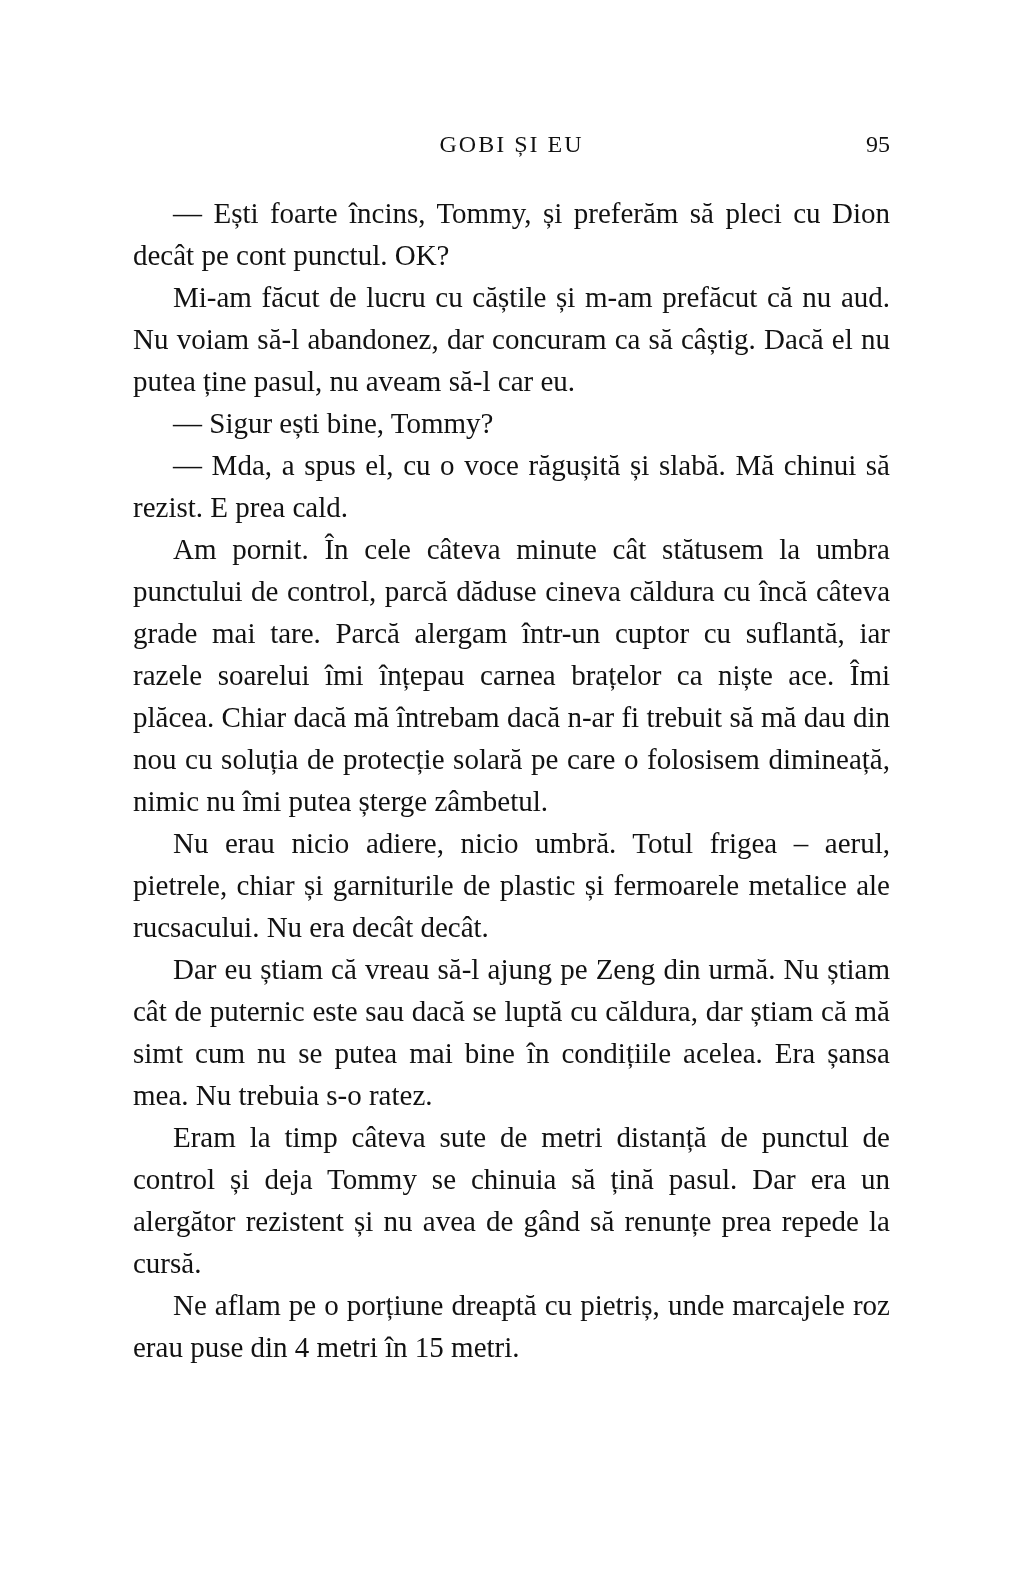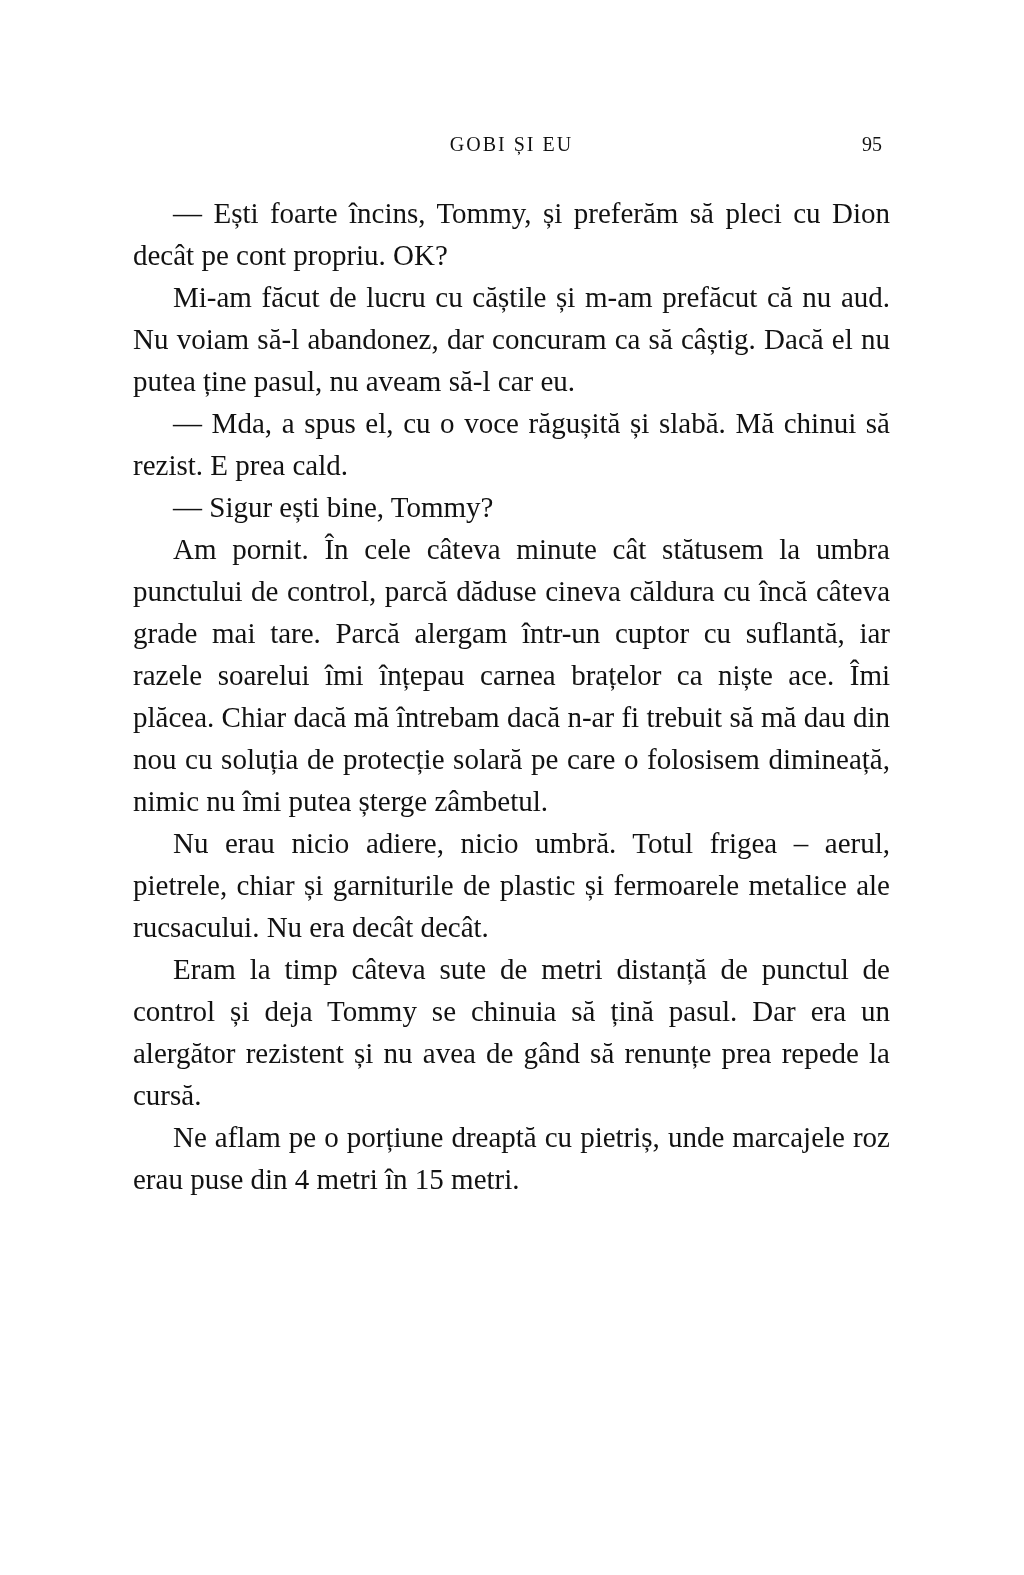--- a/index.html
+++ b/index.html
@@ -20,33 +20,33 @@
     color: var(--text-color);
     font-family: "Liberation Serif", "DejaVu Serif", serif;
     overflow: hidden;
   }
   .running-head {
     position: absolute;
     top: 129px;
     left: 133px;
     width: 757px;
     height: 30px;
-    font-size: 20px;
+    font-size: 24px;
     line-height: 30px;
   }
   .running-title {
     position: absolute;
     left: 0;
     right: 0;
     text-align: center;
     letter-spacing: 2px;
   }
   .page-number {
     position: absolute;
-    right: 8px;
+    right: 0;
     top: 0;
     letter-spacing: 0;
     margin-left: 12px;
   }
   .body-text {
     position: absolute;
     top: 192px;
     left: 133px;
     width: 757px;
     font-size: 29px;
@@ -63,22 +63,23 @@
 <body>
 
 <div class="page">
   <header class="running-head">
     <span class="running-title">GOBI ȘI EU</span>
     <span class="page-number">95</span>
   </header>
 
   <main class="body-text">
 
-  <p>— Ești foarte încins, Tommy, și preferăm să pleci cu Dion decât pe cont propriu. OK?</p>
+  <p>— Ești foarte încins, Tommy, și preferăm să pleci cu Dion decât pe cont punctul. OK?</p>
       <p>Mi-am făcut de lucru cu căștile și m-am prefăcut că nu aud. Nu voiam să-l abandonez, dar concuram ca să câștig. Dacă el nu putea ține pasul, nu aveam să-l car eu.</p>
+      <p>— Sigur ești bine, Tommy?</p>
       <p>— Mda, a spus el, cu o voce răgușită și slabă. Mă chinui să rezist. E prea cald.</p>
-      <p>— Sigur ești bine, Tommy?</p>
       <p>Am pornit. În cele câteva minute cât stătusem la umbra punctului de control, parcă dăduse cineva căldura cu încă câteva grade mai tare. Parcă alergam într-un cuptor cu suflantă, iar razele soarelui îmi înțepau carnea brațelor ca niște ace. Îmi plăcea. Chiar dacă mă întrebam dacă n-ar fi trebuit să mă dau din nou cu soluția de protecție solară pe care o folosisem dimineață, nimic nu îmi putea șterge zâmbetul.</p>
       <p>Nu erau nicio adiere, nicio umbră. Totul frigea – aerul, pietrele, chiar și garniturile de plastic și fermoarele metalice ale rucsacului. Nu era decât decât.</p>
+      <p>Dar eu știam că vreau să-l ajung pe Zeng din urmă. Nu știam cât de puternic este sau dacă se luptă cu căldura, dar știam că mă simt cum nu se putea mai bine în condițiile acelea. Era șansa mea. Nu trebuia s-o ratez.</p>
       <p>Eram la timp câteva sute de metri distanță de punctul de control și deja Tommy se chinuia să țină pasul. Dar era un alergător rezistent și nu avea de gând să renunțe prea repede la cursă.</p>
       <p>Ne aflam pe o porțiune dreaptă cu pietriș, unde marcajele roz erau puse din 4 metri în 15 metri.</p>
     </main>
 </div>
 
 </body></html>

